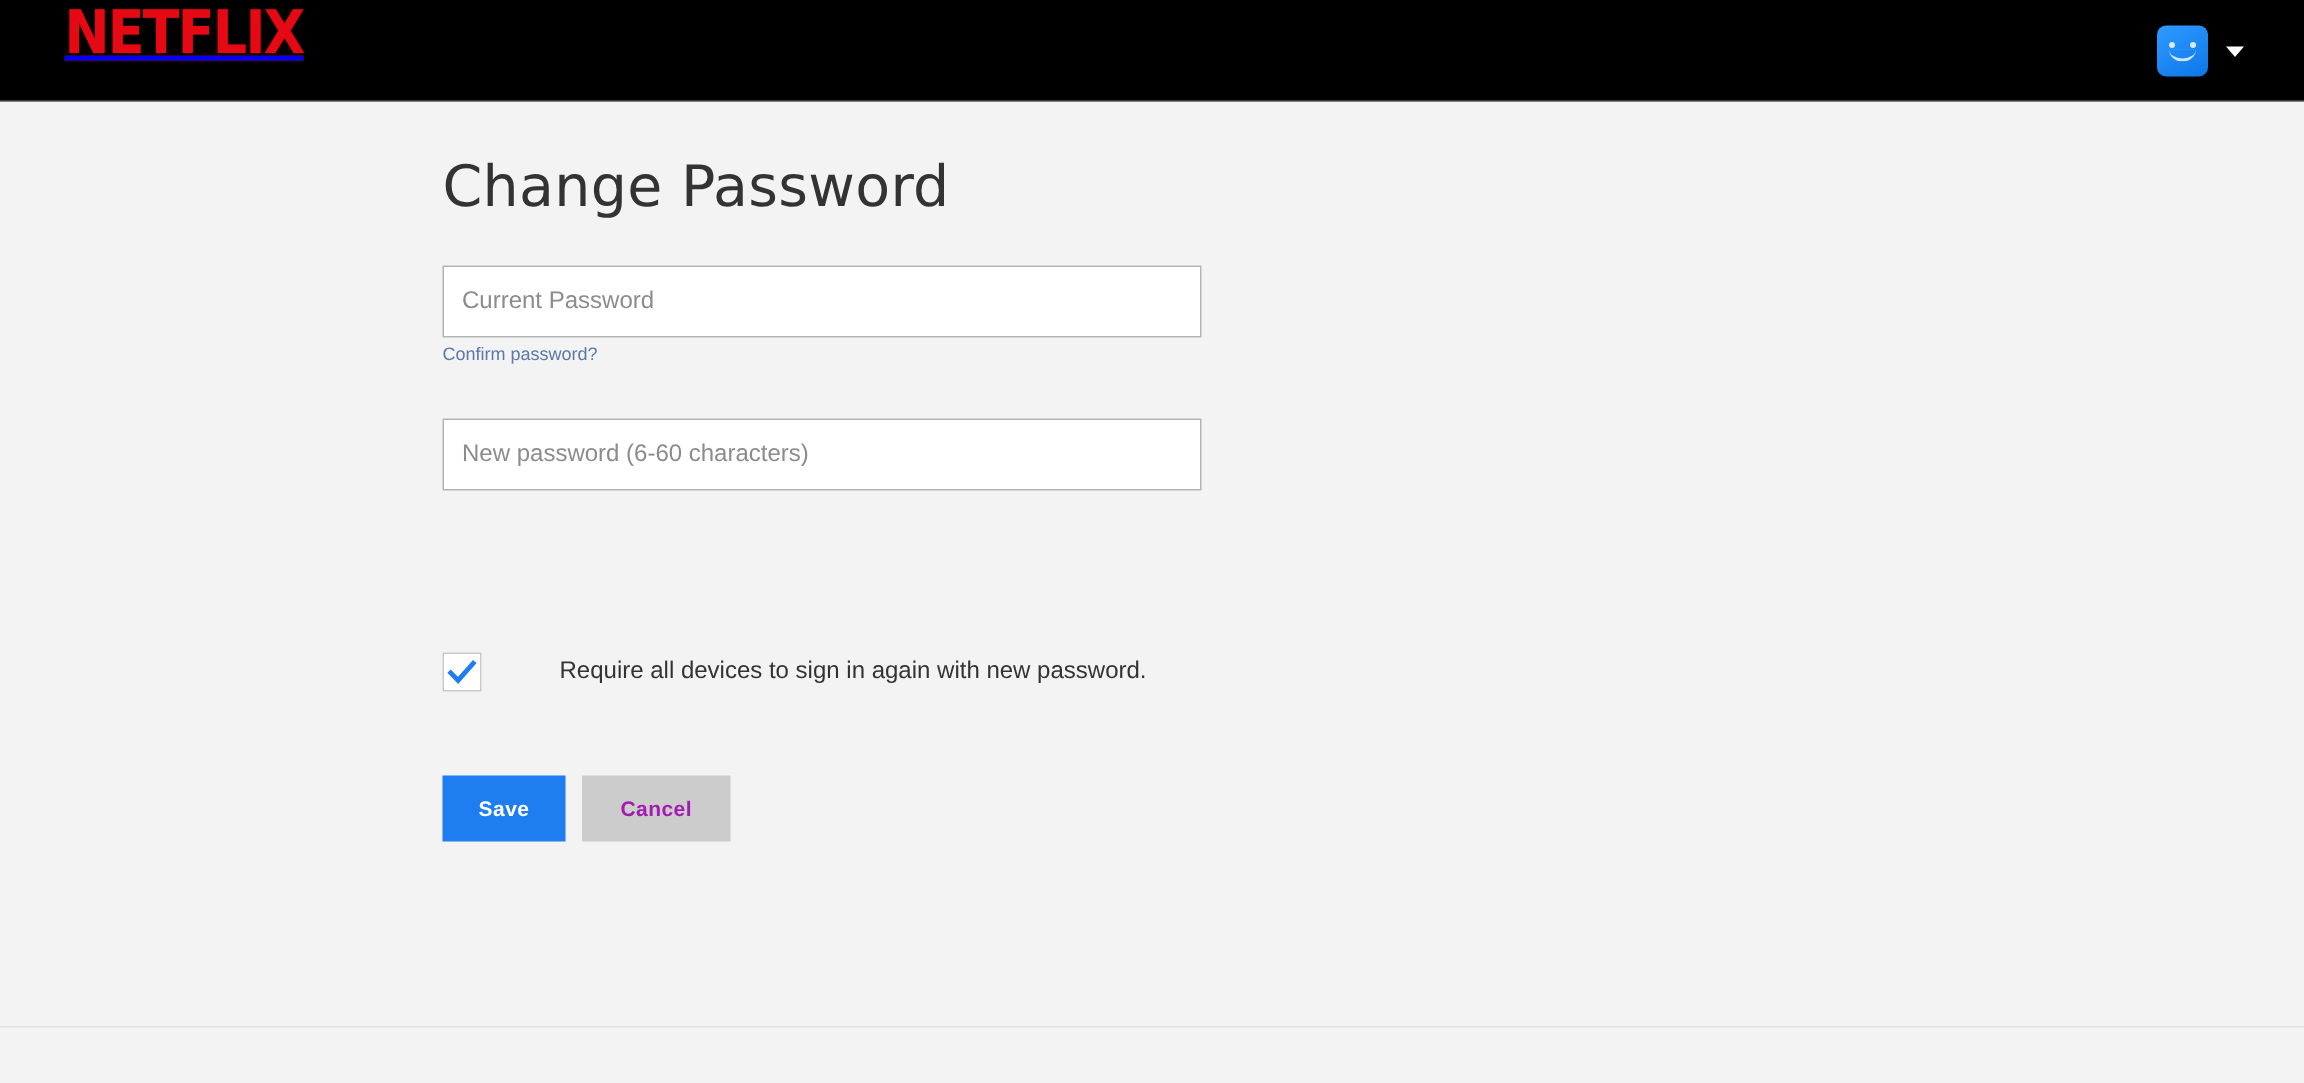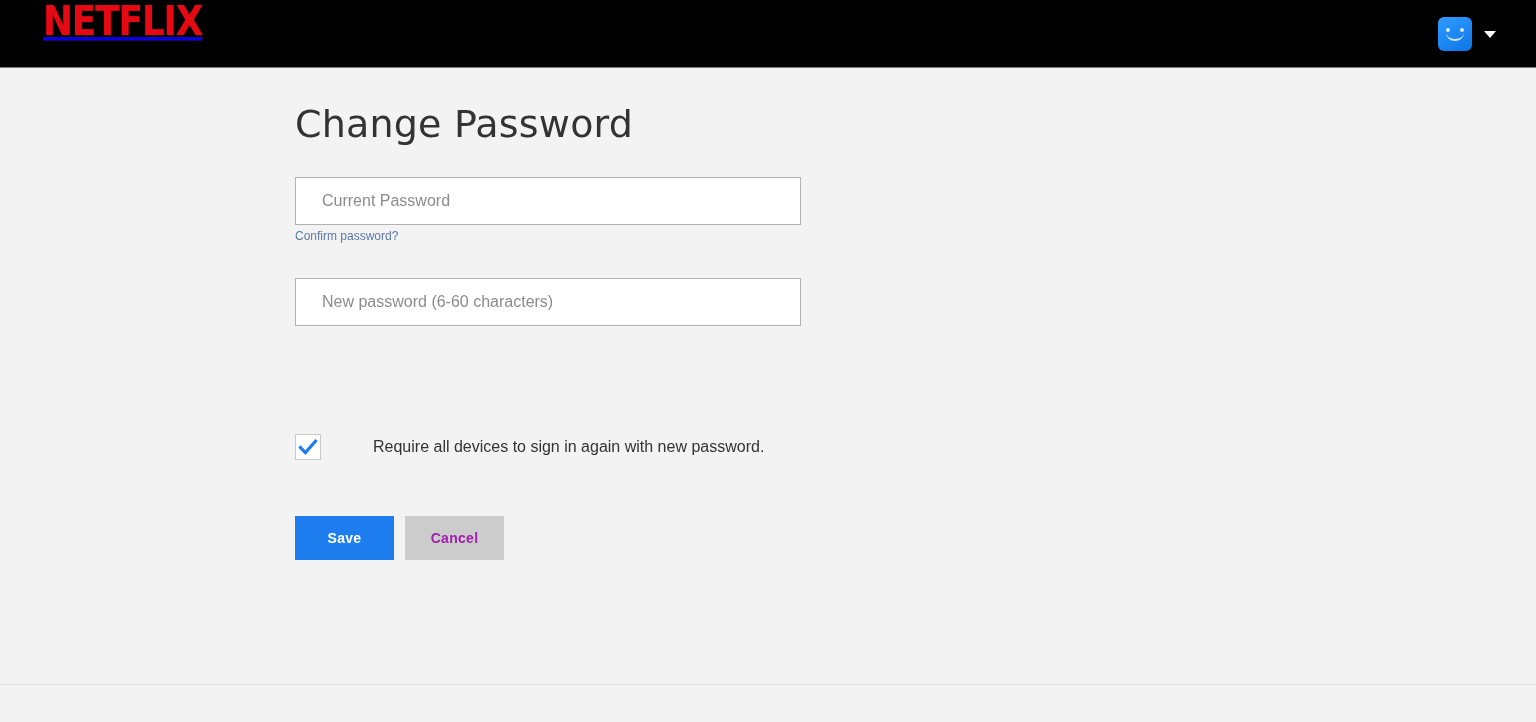--- a/index.html
+++ b/index.html
@@ -109,21 +109,21 @@
 
   .form {
     margin-top: 29px;
     width: 506px;
   }
   .field-group { position: relative; }
   .text-input {
     display: block;
     width: 506px;
     height: 48px;
-    padding: 0 26px;
+    padding: 0 12px;
     background: #ffffff;
     border: 1px solid #b2b2b2;
     border-radius: 0;
     font-family: "Liberation Sans", sans-serif;
     font-size: 16px;
     color: #333333;
     outline: none;
   }
   .text-input::placeholder {
     color: #8c8c8c;
@@ -178,21 +178,21 @@
     font-size: 14px;
     font-weight: 700;
     letter-spacing: 0.3px;
     cursor: pointer;
     height: 44px;
     line-height: 44px;
     padding: 0;
     text-align: center;
   }
   .btn-primary {
-    width: 99px;
+    width: 82px;
     background: #1e7ef0;
     color: #ffffff;
   }
   .btn-secondary {
     width: 99px;
     background: #cccccc;
     color: #a21caf;
   }
 
   

